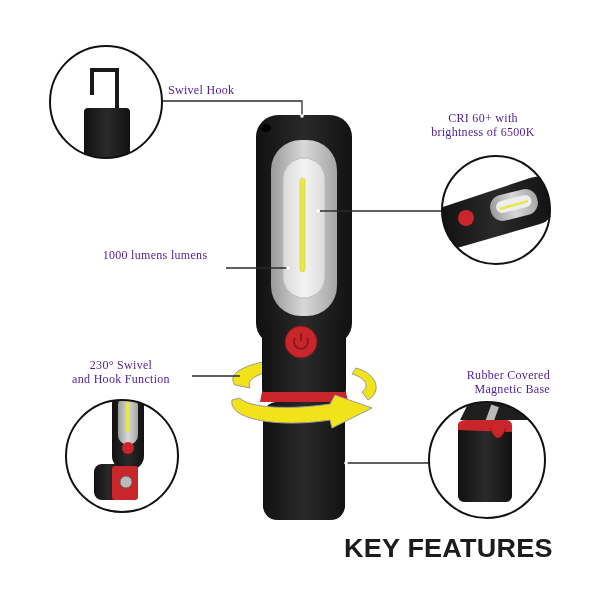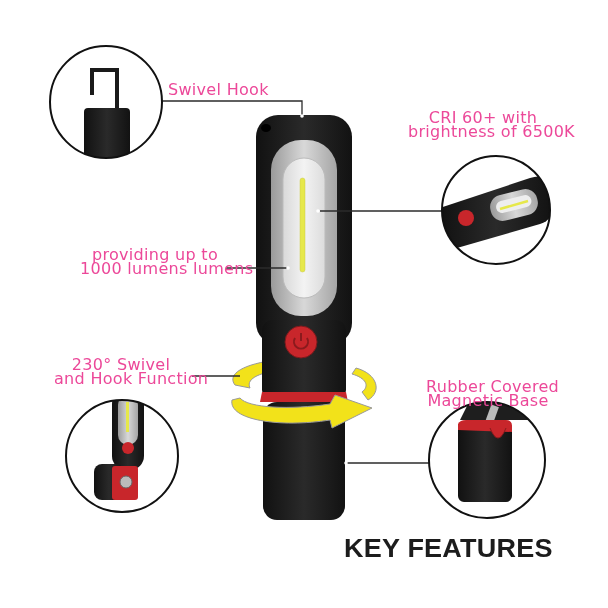--- a/index.html
+++ b/index.html
@@ -1,17 +1,17 @@
 <!DOCTYPE html>
 <html><head>
 <meta charset="utf-8">
 <style>
   html, body { margin:0; padding:0; background:#ffffff; }
   body { width:608px; height:608px; position:relative; overflow:hidden; font-family:"DejaVu Sans", sans-serif; color:#2b2b2b; }
-  .label { position:absolute; font-size:16px; line-height:14px; color:#ec4899; text-align:center; letter-spacing:0.3px; white-space:nowrap; }
+  .label { position:absolute; font-size:12px; line-height:14px; color:#4c1d95; text-align:center; letter-spacing:0.3px; white-space:nowrap;font-family:Liberation Serif, serif; }
   .title { position:absolute; left:344px; top:534px; font-family:"Liberation Sans", sans-serif; font-weight:900; font-size:25px; letter-spacing:0.2px; color:#1c1c1c; transform:scaleX(1.08); transform-origin:left; }
   svg { position:absolute; left:0; top:0; }
 </style>
 </head>
 <body>
 
 <svg width="608" height="608" viewBox="0 0 608 608">
   <defs>
     <linearGradient id="bodyG" x1="0" x2="1">
       <stop offset="0" stop-color="#111"></stop>
@@ -121,27 +121,26 @@
 <div class="label" style="left:168px; top:83px; text-align:left;">
   <div>Swivel Hook</div>
 </div>
 
 <div class="label" style="left:408px; top:111px; width:150px;">
   <div>CRI 60+ with</div>
   <div>brightness of 6500K</div>
 </div>
 
 <div class="label" style="left:80px; top:248px; width:150px;">
-  <div>providing up to</div>
   <div>1000 lumens lumens</div>
 </div>
 
 <div class="label" style="left:54px; top:358px; width:134px;">
   <div>230° Swivel</div>
   <div>and Hook Function</div>
 </div>
 
-<div class="label" style="left:426px; top:380px; width:124px;">
+<div class="label" style="left:426px; top:368px; width:124px;text-align:right;">
   <div>Rubber Covered</div>
   <div>Magnetic Base</div>
 </div>
 
 <div class="title">KEY FEATURES</div>
 
 </body></html>

